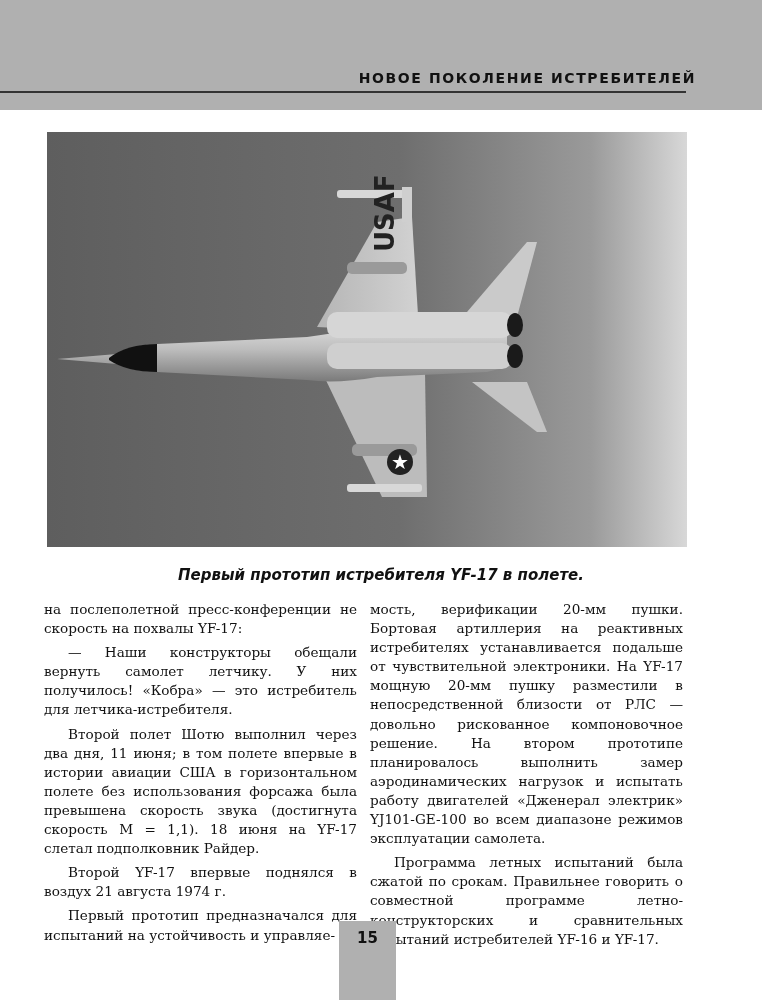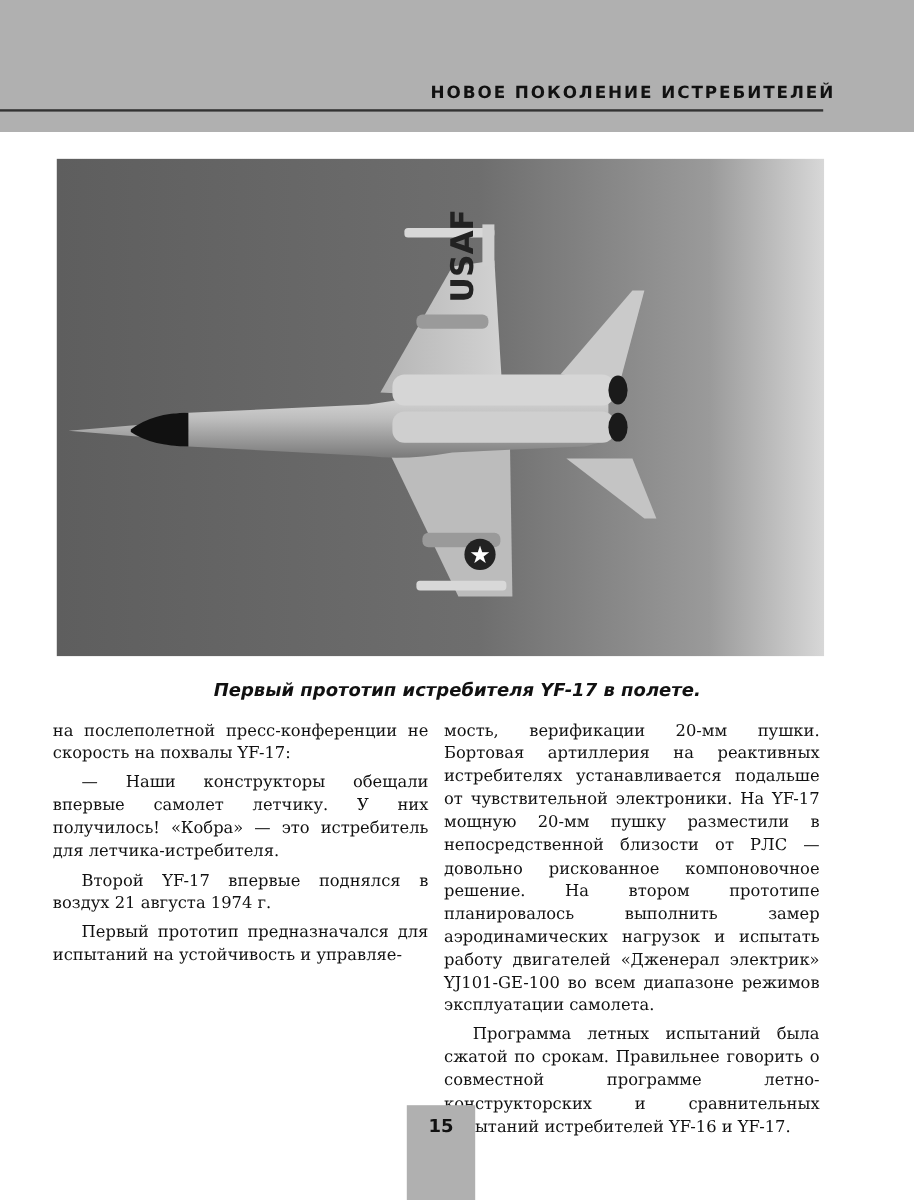--- a/index.html
+++ b/index.html
@@ -102,21 +102,22 @@
     <rect x="280" y="211" width="185" height="26" rx="10" fill="#cfcfcf"></rect>
     <ellipse cx="468" cy="193" rx="8" ry="12" fill="#1a1a1a"></ellipse>
     <ellipse cx="468" cy="224" rx="8" ry="12" fill="#1a1a1a"></ellipse>
   </svg>
 </div>
 
 <div class="caption">Первый прототип истребителя YF-17 в полете.</div>
 
 <div class="column col-left">
   <p class="cont">на послеполетной пресс-конференции не скорость на похвалы YF-17:</p>
-  <p class="dialog">— Наши конструкторы обещали впервые самолет летчику. У них получилось! «Кобра» — это истребитель для летчика-истребителя.</p>
+  <p class="dialog">— Наши конструкторы обещали вернуть самолет летчику. У них получилось! «Кобра» — это истребитель для летчика-истребителя.</p>
+  <p>Второй полет Шотю выполнил через два дня, 11 июня; в том полете впервые в истории авиации США в горизонтальном полете без использования форсажа была превышена скорость звука (достигнута скорость М = 1,1). 18 июня на YF-17 слетал подполковник Райдер.</p>
   <p>Второй YF-17 впервые поднялся в воздух 21 августа 1974 г.</p>
   <p>Первый прототип предназначался для испытаний на устойчивость и управляе-</p>
 </div>
 
 <div class="column col-right">
   <p class="cont">мость, верификации 20-мм пушки. Бортовая артиллерия на реактивных истребителях устанавливается подальше от чувствительной электроники. На YF-17 мощную 20-мм пушку разместили в непосредственной близости от РЛС — довольно рискованное компоновочное решение. На втором прототипе планировалось выполнить замер аэродинамических нагрузок и испытать работу двигателей «Дженерал электрик» YJ101-GE-100 во всем диапазоне режимов эксплуатации самолета.</p>
   <p>Программа летных испытаний была сжатой по срокам. Правильнее говорить о совместной программе летно-конструкторских и сравнительных испытаний истребителей YF-16 и YF-17.</p>
 </div>
 
 <div class="page-tab">

